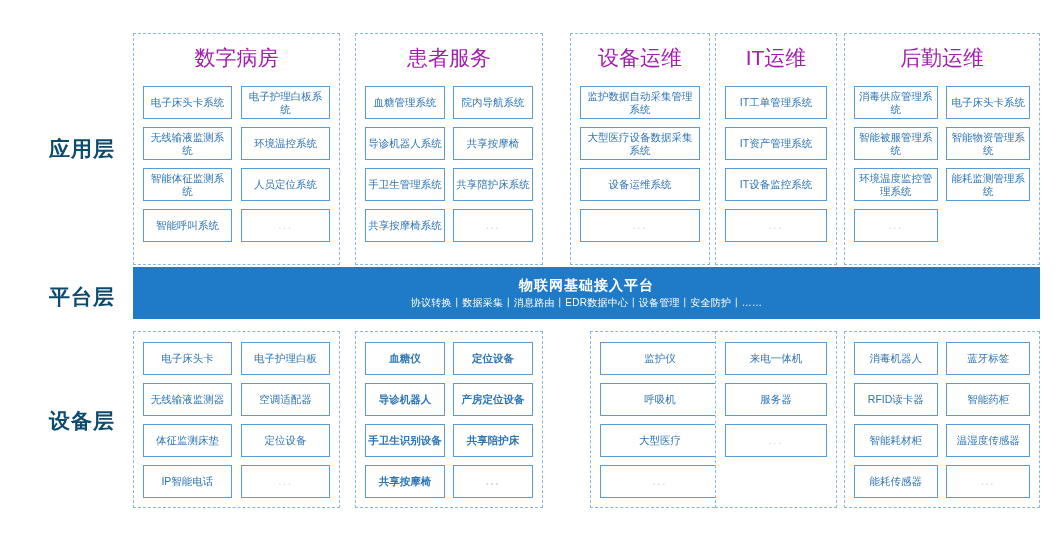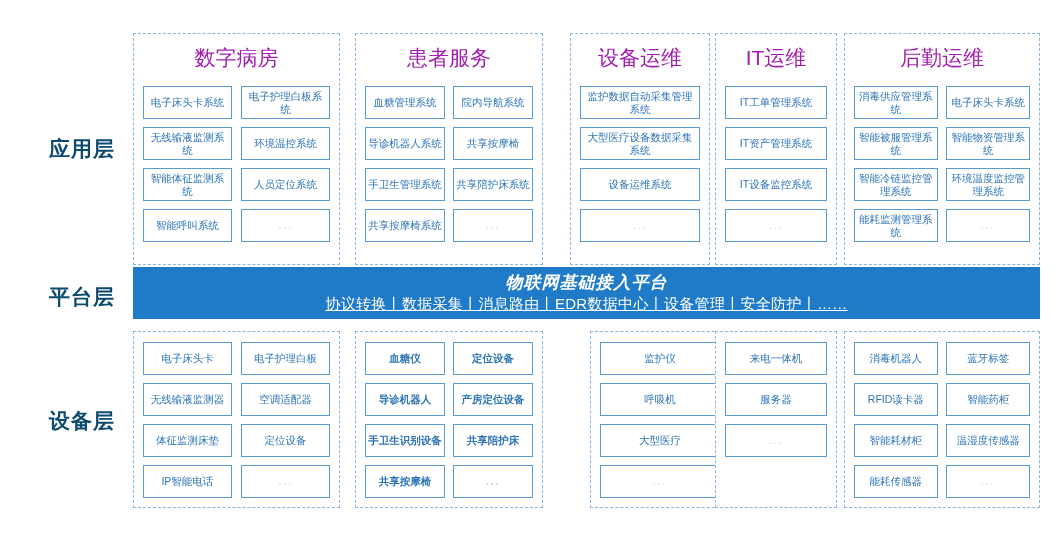--- a/index.html
+++ b/index.html
@@ -107,33 +107,31 @@
     height: 52px;
     background: #1f7ac8;
     color: #ffffff;
     display: flex;
     flex-direction: column;
     align-items: center;
     justify-content: center;
     box-sizing: border-box;
   }
   #platform-title {
-    font-size: 17px;
+    font-size: 14px;
     font-weight: 700;
     line-height: 1.15;
     letter-spacing: 1px;
-    font-style: italic;
   }
   #platform-sub {
     margin-top: 3px;
-    font-size: 15px;
+    font-size: 10px;
     line-height: 1.2;
     letter-spacing: 0.3px;
     white-space: nowrap;
-    text-decoration: underline;
   }
 
   
   #device-layer {
     position: absolute;
     left: 133px;
     top: 331px;
     width: 733px;
     height: 177px;
   }
@@ -203,21 +201,20 @@
           <div class="cell ellipsis">...</div>
         </div>
       </div>
       <div class="app-col" style="left: 711px; width: 196px;">
         <div class="col-title">后勤运维</div>
         <div class="grid two">
           <div class="cell">消毒供应管理系统</div>
           <div class="cell">电子床头卡系统</div>
           <div class="cell">智能被服管理系统</div>
           <div class="cell">智能物资管理系统</div>
-          <div class="cell">智能冷链监控管理系统</div>
           <div class="cell">环境温度监控管理系统</div>
           <div class="cell">能耗监测管理系统</div>
           <div class="cell ellipsis">...</div>
         </div>
       </div>
     </div>
 
   <div id="platform-band">
     <div id="platform-title">物联网基础接入平台</div>
     <div id="platform-sub">协议转换丨数据采集丨消息路由丨EDR数据中心丨设备管理丨安全防护丨……</div>

